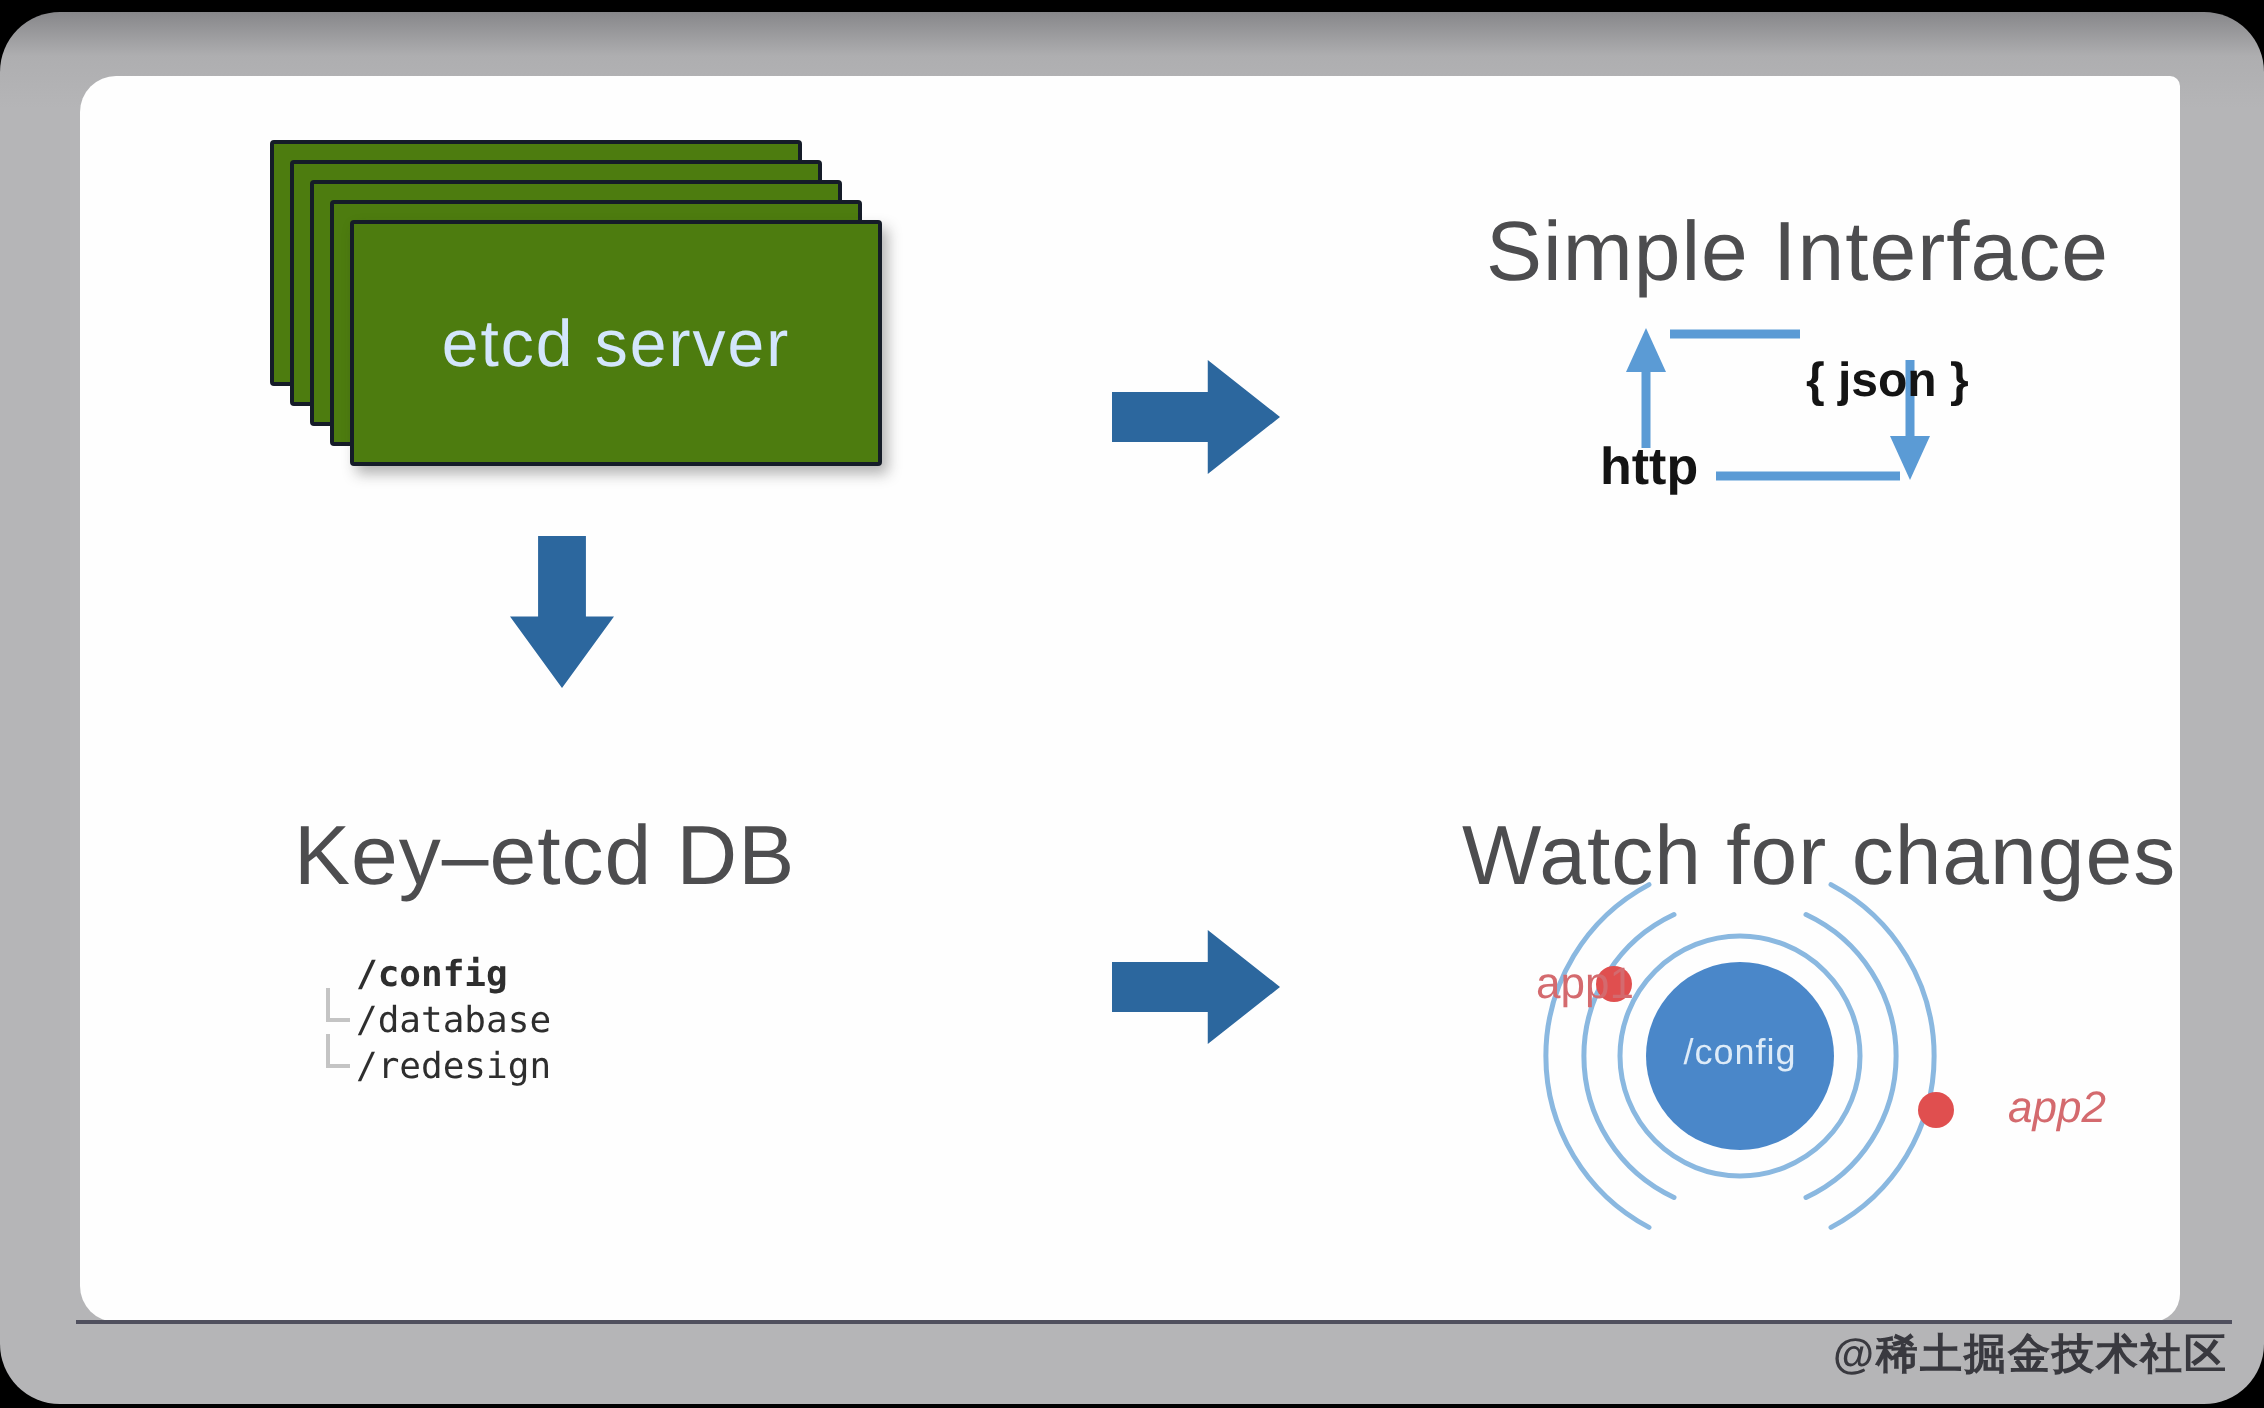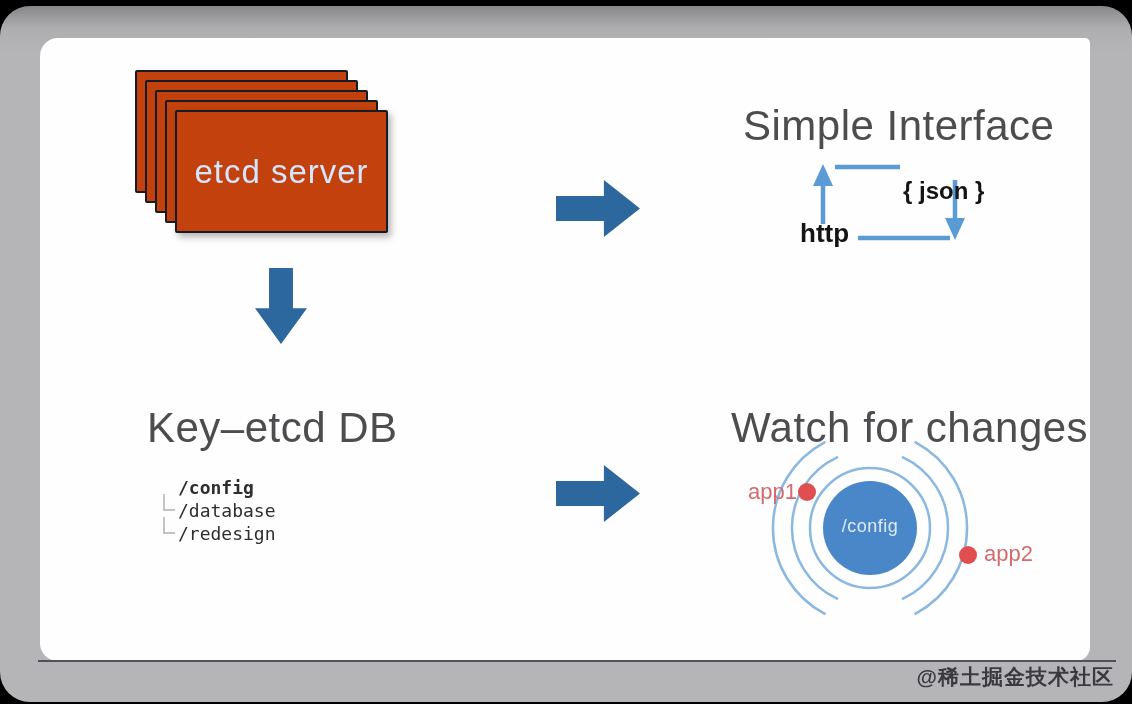--- a/index.html
+++ b/index.html
@@ -26,22 +26,22 @@
     background:#50505e;
   }
   .watermark{
     position:absolute;right:18px;top:663px;
     font-size:21px;font-weight:600;color:#39393f;letter-spacing:1px;
   }
 
   
   .etcd-stack{position:absolute;left:135px;top:70px;width:268px;height:166px;}
   .stack-rect{
-    position:absolute;width:213px;height:123px;
-    background:#c2410c;border:2.5px solid #151c28;border-radius:2px;
+    position:absolute;width:266px;height:123px;
+    background:#4d7c0f;border:2.5px solid #151c28;border-radius:2px;
     box-sizing:border-box;
   }
   .r0{left:0;top:0;}   .r1{left:10px;top:10px;}
   .r2{left:20px;top:20px;} .r3{left:30px;top:30px;}
   .front{left:40px;top:40px;display:flex;align-items:center;justify-content:center;
     box-shadow:3px 4px 7px rgba(40,40,40,.35);}
   .etcd-label{font-size:33px;color:#d3e6fc;letter-spacing:1px;font-weight:400;}
 
   
   .title{
@@ -77,23 +77,23 @@
     content:"";position:absolute;left:-15px;top:-5px;width:10px;height:15px;
     border-left:2px solid #c4c4c4;border-bottom:2px solid #c4c4c4;
   }
 
   
   .watch-svg{position:absolute;left:740px;top:430px;}
   .config-label{
     position:absolute;left:810px;top:516px;width:120px;text-align:center;
     color:#ddebf8;font-size:18px;letter-spacing:0.5px;
   }
-  .app-label{position:absolute;color:#d46a6e;font-size:22px;white-space:nowrap;}
+  .app-label{position:absolute;color:#d46a6e;font-size:22px;white-space:nowrap;margin-left:20px;}
   .label-app1{left:748px;top:479px;}
-  .label-app2{left:984px;top:541px;}
+  .label-app2{left:984px;top:541px;font-style:italic;}
 </style>
 </head>
 <body>
 
 <div class="page">
 
   <div class="card"></div>
   <div class="content"></div>
   <div class="divider-line"></div>
 

